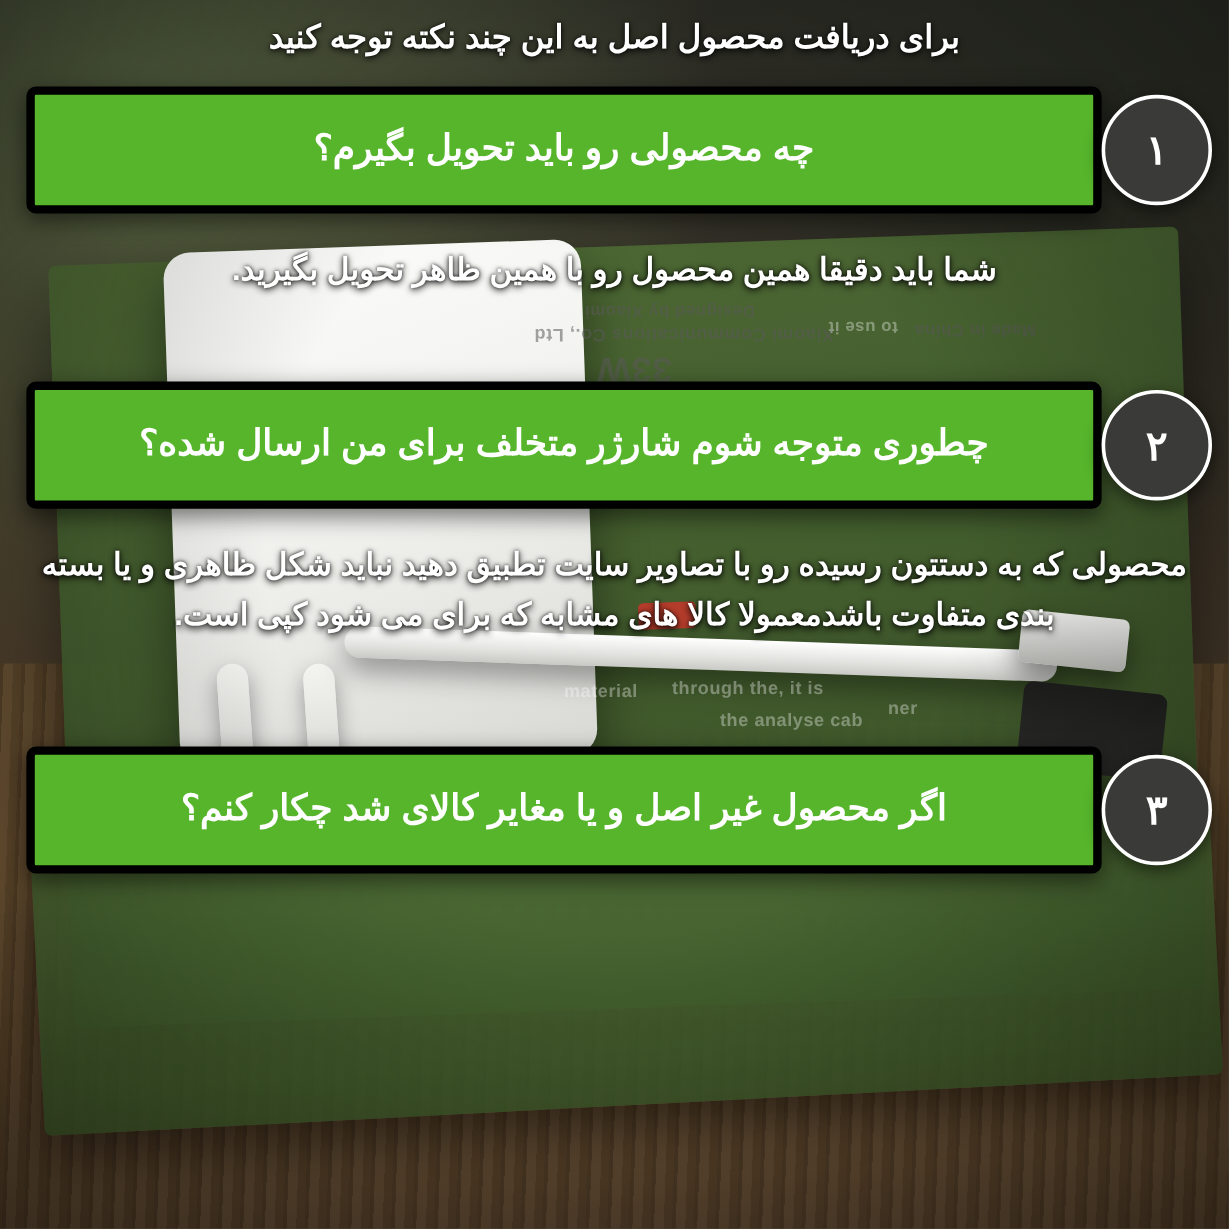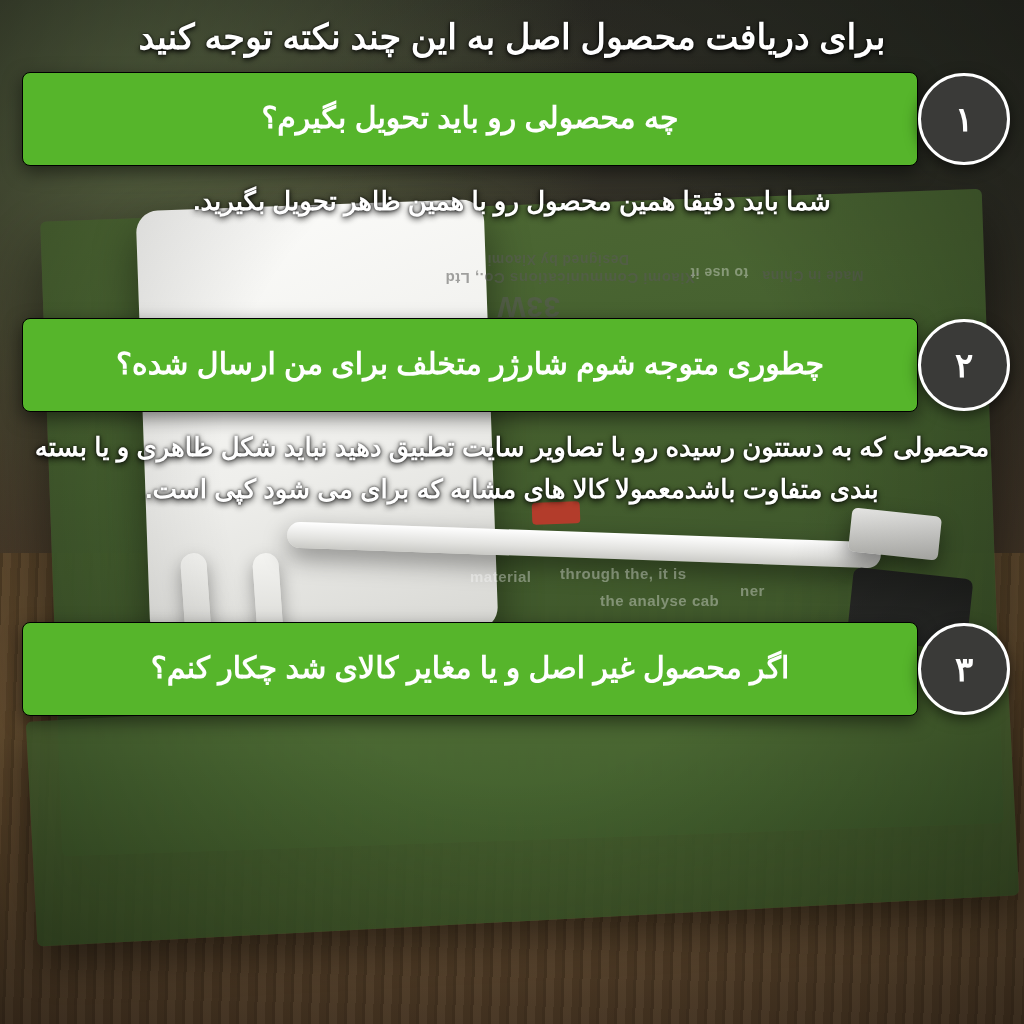--- a/index.html
+++ b/index.html
@@ -159,21 +159,21 @@
 
   .headline {
     position: absolute;
     top: 14px;
     right: 28px;
     left: 28px;
     text-align: center;
     color: #ffffff;
     font-family: "Liberation Sans", sans-serif;
     font-weight: bold;
-    font-size: 35px;
+    font-size: 27px;
     text-shadow: 0 2px 5px rgba(0,0,0,0.85), 0 0 2px rgba(0,0,0,0.9);
     line-height: 1.3;
   }
 
   .section { position: absolute; left: 0; right: 0; }
 
   .band-row {
     position: relative;
     display: flex;
     flex-direction: row;
@@ -196,39 +196,39 @@
     font-size: 34px;
     font-weight: bold;
     box-shadow: 0 4px 14px rgba(0,0,0,0.55);
     margin-right: -8px;
     z-index: 3;
   }
 
   .band {
     flex: 1 1 auto;
     background: #56b52b;
-    border: 1px solid #000000;
+    border: 7px solid #000000;
     border-radius: 8px;
     color: #ffffff;
     font-family: "Liberation Sans", sans-serif;
     font-weight: bold;
     font-size: 30px;
     line-height: 1.45;
     padding: 14px 26px 16px 26px;
     text-align: center;
     box-shadow: 0 6px 18px rgba(0,0,0,0.5);
     z-index: 2;
     min-height: 62px;
     display: flex;
     align-items: center;
     justify-content: center;
   }
 
   .body-text {
-    margin: 14px 30px 0 30px;
+    margin: 25px 30px 0 30px;
     color: #ffffff;
     font-family: "Liberation Sans", sans-serif;
     font-size: 26px;
     font-weight: bold;
     line-height: 1.62;
     text-align: center;
     text-shadow: 0 2px 6px rgba(0,0,0,0.9), 0 0 3px rgba(0,0,0,0.8);
   }
 
   #sec1 { top: 72px; }

